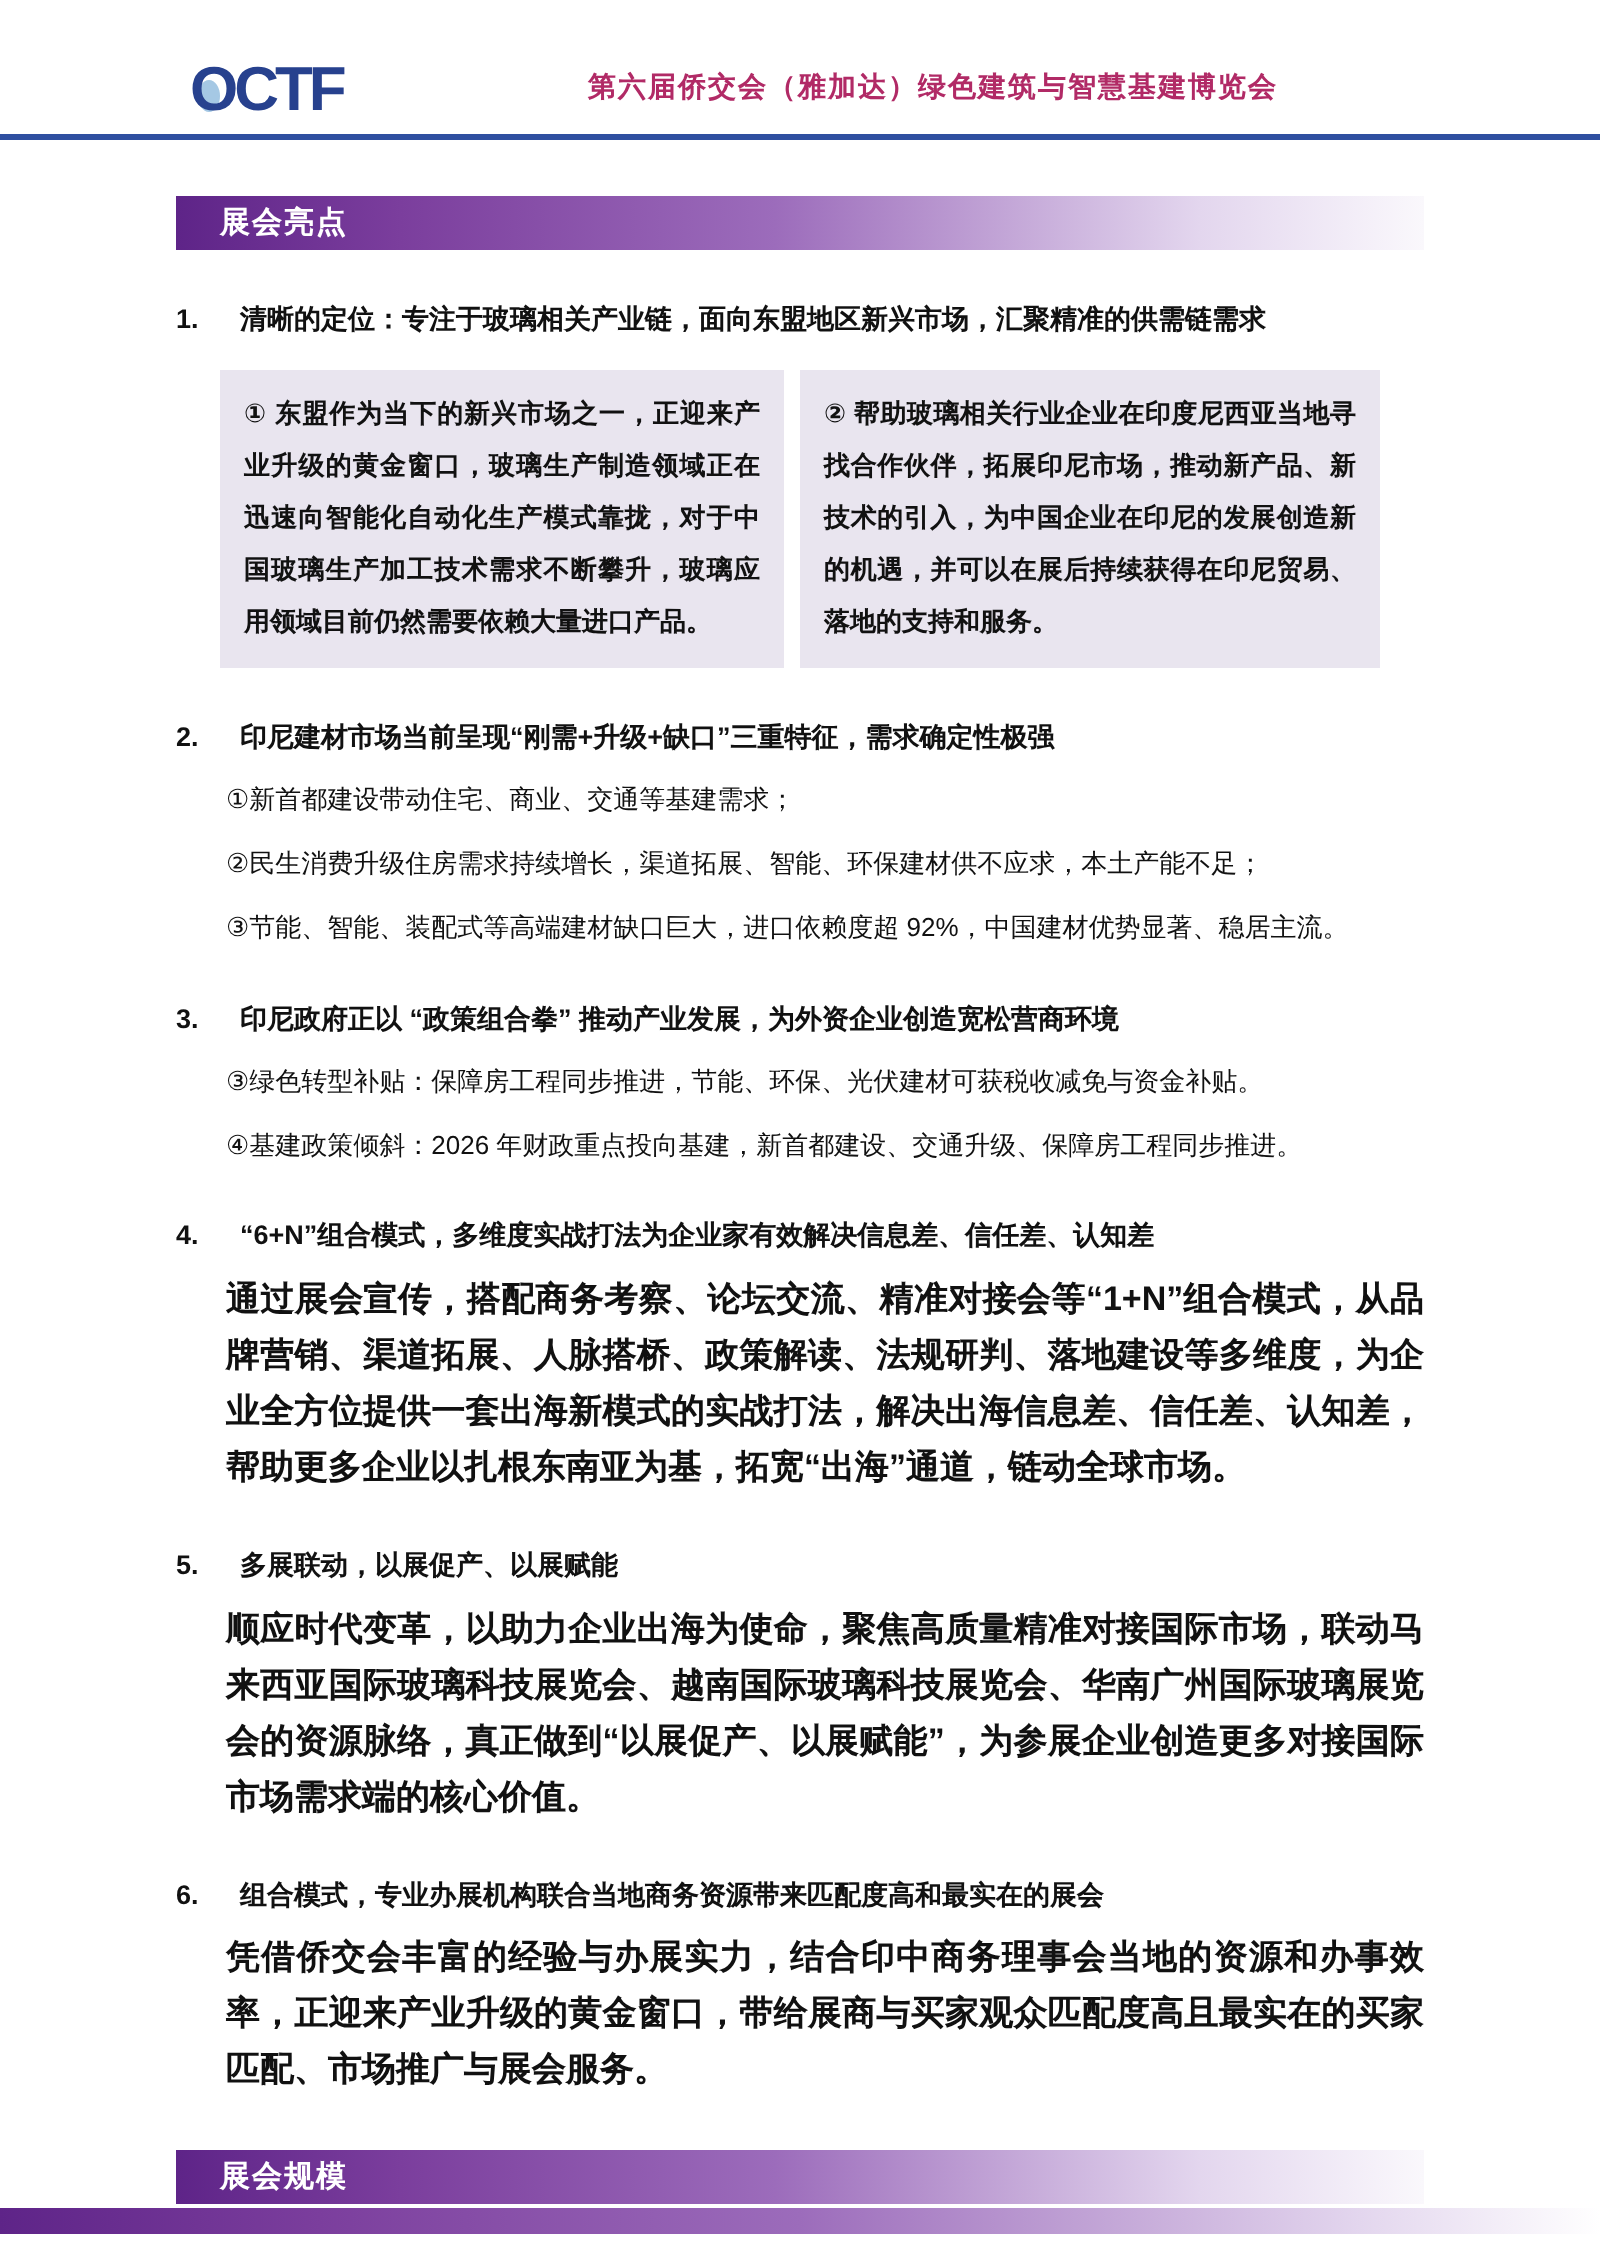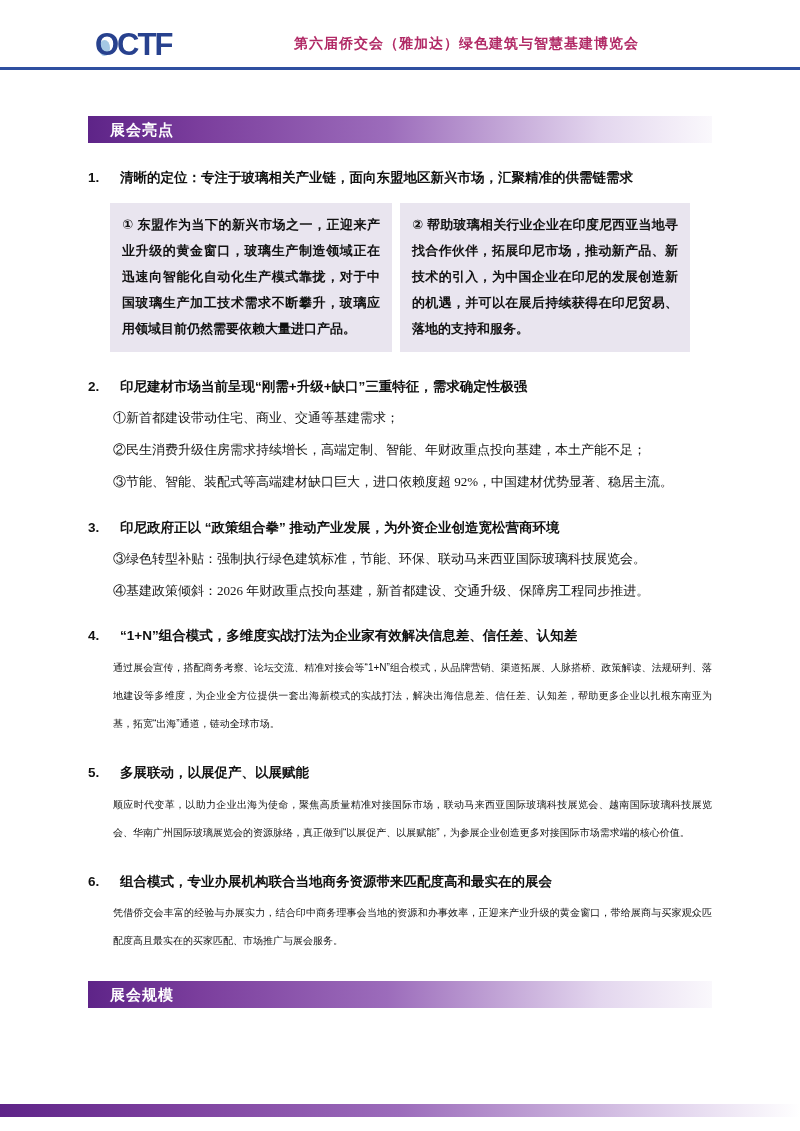--- a/index.html
+++ b/index.html
@@ -12,38 +12,38 @@
   .logo { position:absolute; left:95px; top:28px; width:80px; height:34px; }
   .logo-dot { position:absolute; left:4px; top:12px; width:11px; height:16px; background:#a5c8e4; border-radius:50%; z-index:0; }
   .logo-text { position:relative; z-index:1; font-size:31px; font-weight:900; color:#27418e; letter-spacing:-2px; line-height:34px; }
   .titles { position:absolute; right:110px; top:33px; text-align:right; }
   .title-zh { font-size:14px; font-weight:700; letter-spacing:1px; color:#b12a66; line-height:1.45;text-align:right; }
   .title-en { font-size:10px; font-weight:600; letter-spacing:-0.2px; color:#2c55a8; line-height:1.5; }
   .hdr-rule { position:absolute; top:67px; left:0; width:800px; height:3px; background:#2f4fa0; }
 
   
   .main { position:absolute; top:70px; left:88px; width:624px; }
-  .banner { margin-top:46px; height:27px; line-height:27px; padding-left:22px;
+  .banner { margin-top:28px; height:27px; line-height:27px; padding-left:22px;
             background:linear-gradient(to right,#5e2488 0%,#7b3e9d 18%,#9c6cbb 48%,#e3d6ee 82%,#faf8fc 100%);
             color:#fff; font-size:15px; font-weight:700; letter-spacing:1px; }
   .banner.scale-banner { margin-top:26px; }
 
   .item { margin-top:25px; }
   .item-head { display:flex; font-size:13.5px; font-weight:700; line-height:1.45; }
   .item-num { flex:0 0 32px; }
   .item-title { flex:1; }
 
   .boxes { display:flex; gap:8px; margin:15px 0 0 22px; }
   .infobox { background:#e9e5ef; padding:9px 12px 10px 12px; font-size:13px; font-weight:600;
              line-height:26px; text-align:justify; }
   .infobox.b1 { flex:0 0 282px; }
   .infobox.b2 { flex:0 0 290px; }
 
-  .sub-line { margin:12px 0 0 25px; font-size:13px; font-weight:500; line-height:1.55;font-family:Liberation Serif, serif; }
-  .para { margin:8px 0 0 25px; font-size:10px; font-weight:400; line-height:28px; text-align:justify; }
+  .sub-line { margin:12px 0 0 25px; font-size:13px; font-weight:500; line-height:1.55; }
+  .para { margin:8px 0 0 25px; font-size:17px; font-weight:700; line-height:28px; text-align:justify; }
 
   
   .footer-bar { position:absolute; left:0; bottom:14px; width:800px; height:13px;
                 background:linear-gradient(to right,#5e2488 0%,#7b3e9d 20%,#9c6cbb 50%,#e3d6ee 85%,#ffffff 100%); }
 </style>
 </head>
 <body>
 
 <div class="page">
 
@@ -72,37 +72,37 @@
         <div class="infobox b2">② 帮助玻璃相关行业企业在印度尼西亚当地寻找合作伙伴，拓展印尼市场，推动新产品、新技术的引入，为中国企业在印尼的发展创造新的机遇，并可以在展后持续获得在印尼贸易、落地的支持和服务。</div>
       </div>
     </div>
 
     <div class="item">
       <div class="item-head">
         <span class="item-num">2.</span>
         <span class="item-title">印尼建材市场当前呈现“刚需+升级+缺口”三重特征，需求确定性极强</span>
       </div>
       <div class="sub-line">①新首都建设带动住宅、商业、交通等基建需求；</div>
-      <div class="sub-line">②民生消费升级住房需求持续增长，高端定制、智能、年财政重点投向基建，本土产能不足；</div>
+      <div class="sub-line">②民生消费升级住房需求持续增长，渠道拓展、智能、环保建材供不应求，本土产能不足；</div>
       <div class="sub-line">③节能、智能、装配式等高端建材缺口巨大，进口依赖度超 92%，中国建材优势显著、稳居主流。</div>
     </div>
 
     <div class="item">
       <div class="item-head">
         <span class="item-num">3.</span>
         <span class="item-title">印尼政府正以 “政策组合拳” 推动产业发展，为外资企业创造宽松营商环境</span>
       </div>
-      <div class="sub-line">③绿色转型补贴：强制执行绿色建筑标准，节能、环保、联动马来西亚国际玻璃科技展览会。</div>
+      <div class="sub-line">③绿色转型补贴：保障房工程同步推进，节能、环保、光伏建材可获税收减免与资金补贴。</div>
       <div class="sub-line">④基建政策倾斜：2026 年财政重点投向基建，新首都建设、交通升级、保障房工程同步推进。</div>
     </div>
 
     <div class="item">
       <div class="item-head">
         <span class="item-num">4.</span>
-        <span class="item-title">“1+N”组合模式，多维度实战打法为企业家有效解决信息差、信任差、认知差</span>
+        <span class="item-title">“6+N”组合模式，多维度实战打法为企业家有效解决信息差、信任差、认知差</span>
       </div>
       <div class="para">通过展会宣传，搭配商务考察、论坛交流、精准对接会等“1+N”组合模式，从品牌营销、渠道拓展、人脉搭桥、政策解读、法规研判、落地建设等多维度，为企业全方位提供一套出海新模式的实战打法，解决出海信息差、信任差、认知差，帮助更多企业以扎根东南亚为基，拓宽“出海”通道，链动全球市场。</div>
     </div>
 
     <div class="item">
       <div class="item-head">
         <span class="item-num">5.</span>
         <span class="item-title">多展联动，以展促产、以展赋能</span>
       </div>
       <div class="para">顺应时代变革，以助力企业出海为使命，聚焦高质量精准对接国际市场，联动马来西亚国际玻璃科技展览会、越南国际玻璃科技展览会、华南广州国际玻璃展览会的资源脉络，真正做到“以展促产、以展赋能”，为参展企业创造更多对接国际市场需求端的核心价值。</div>

